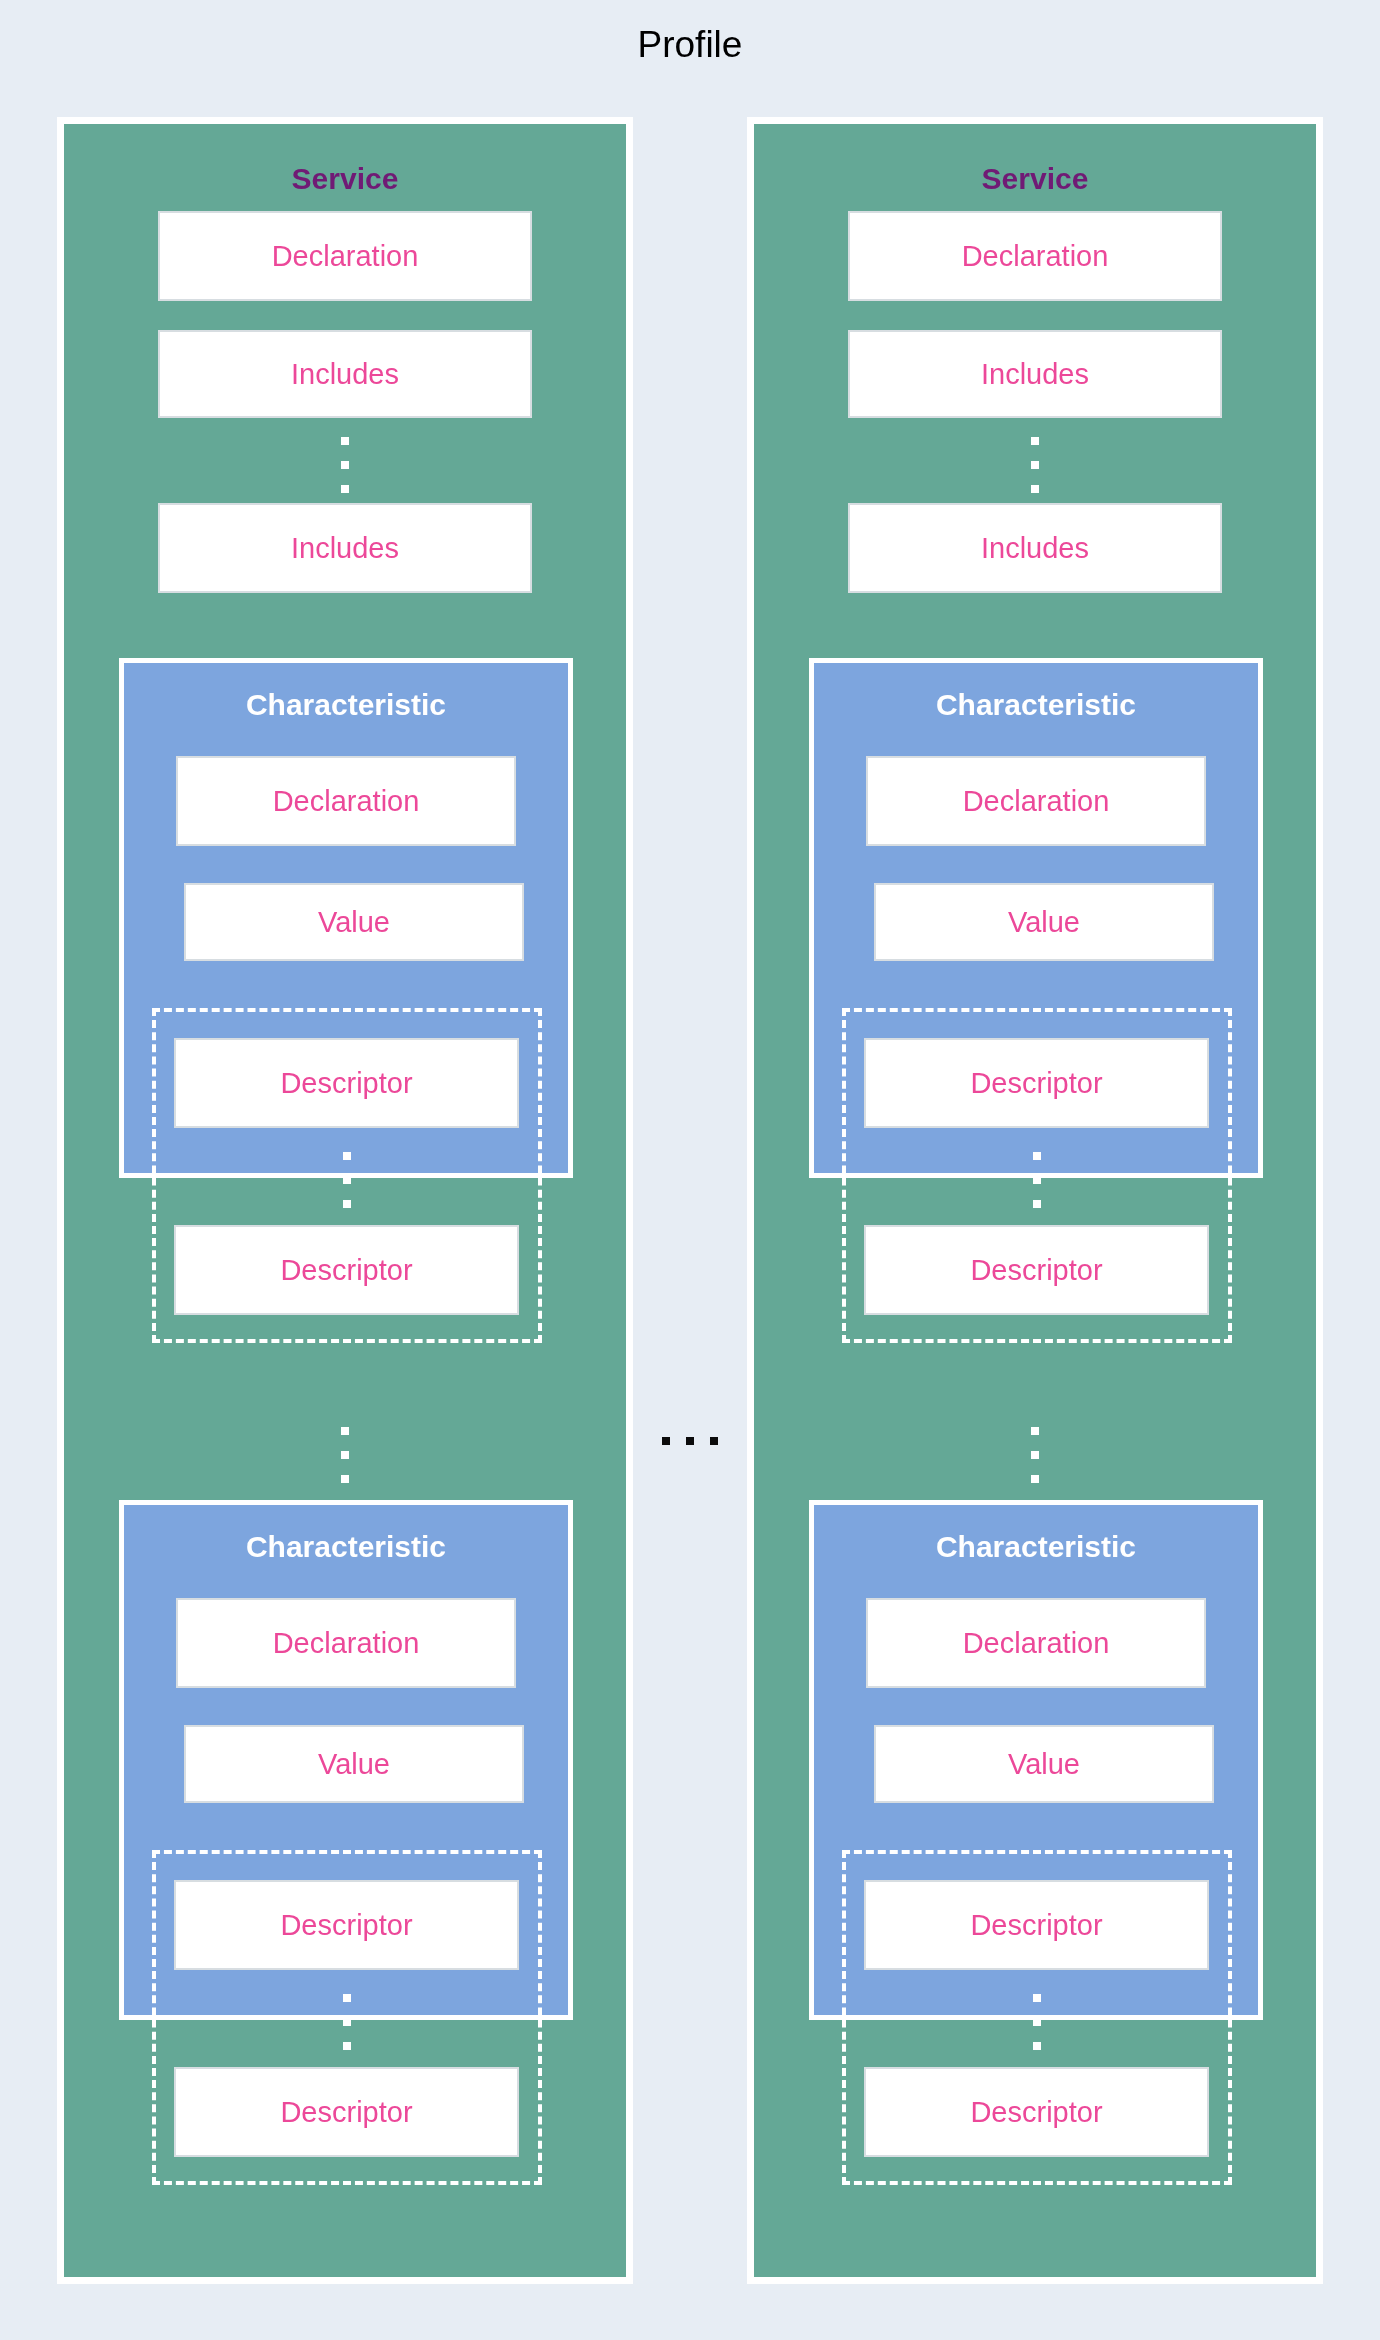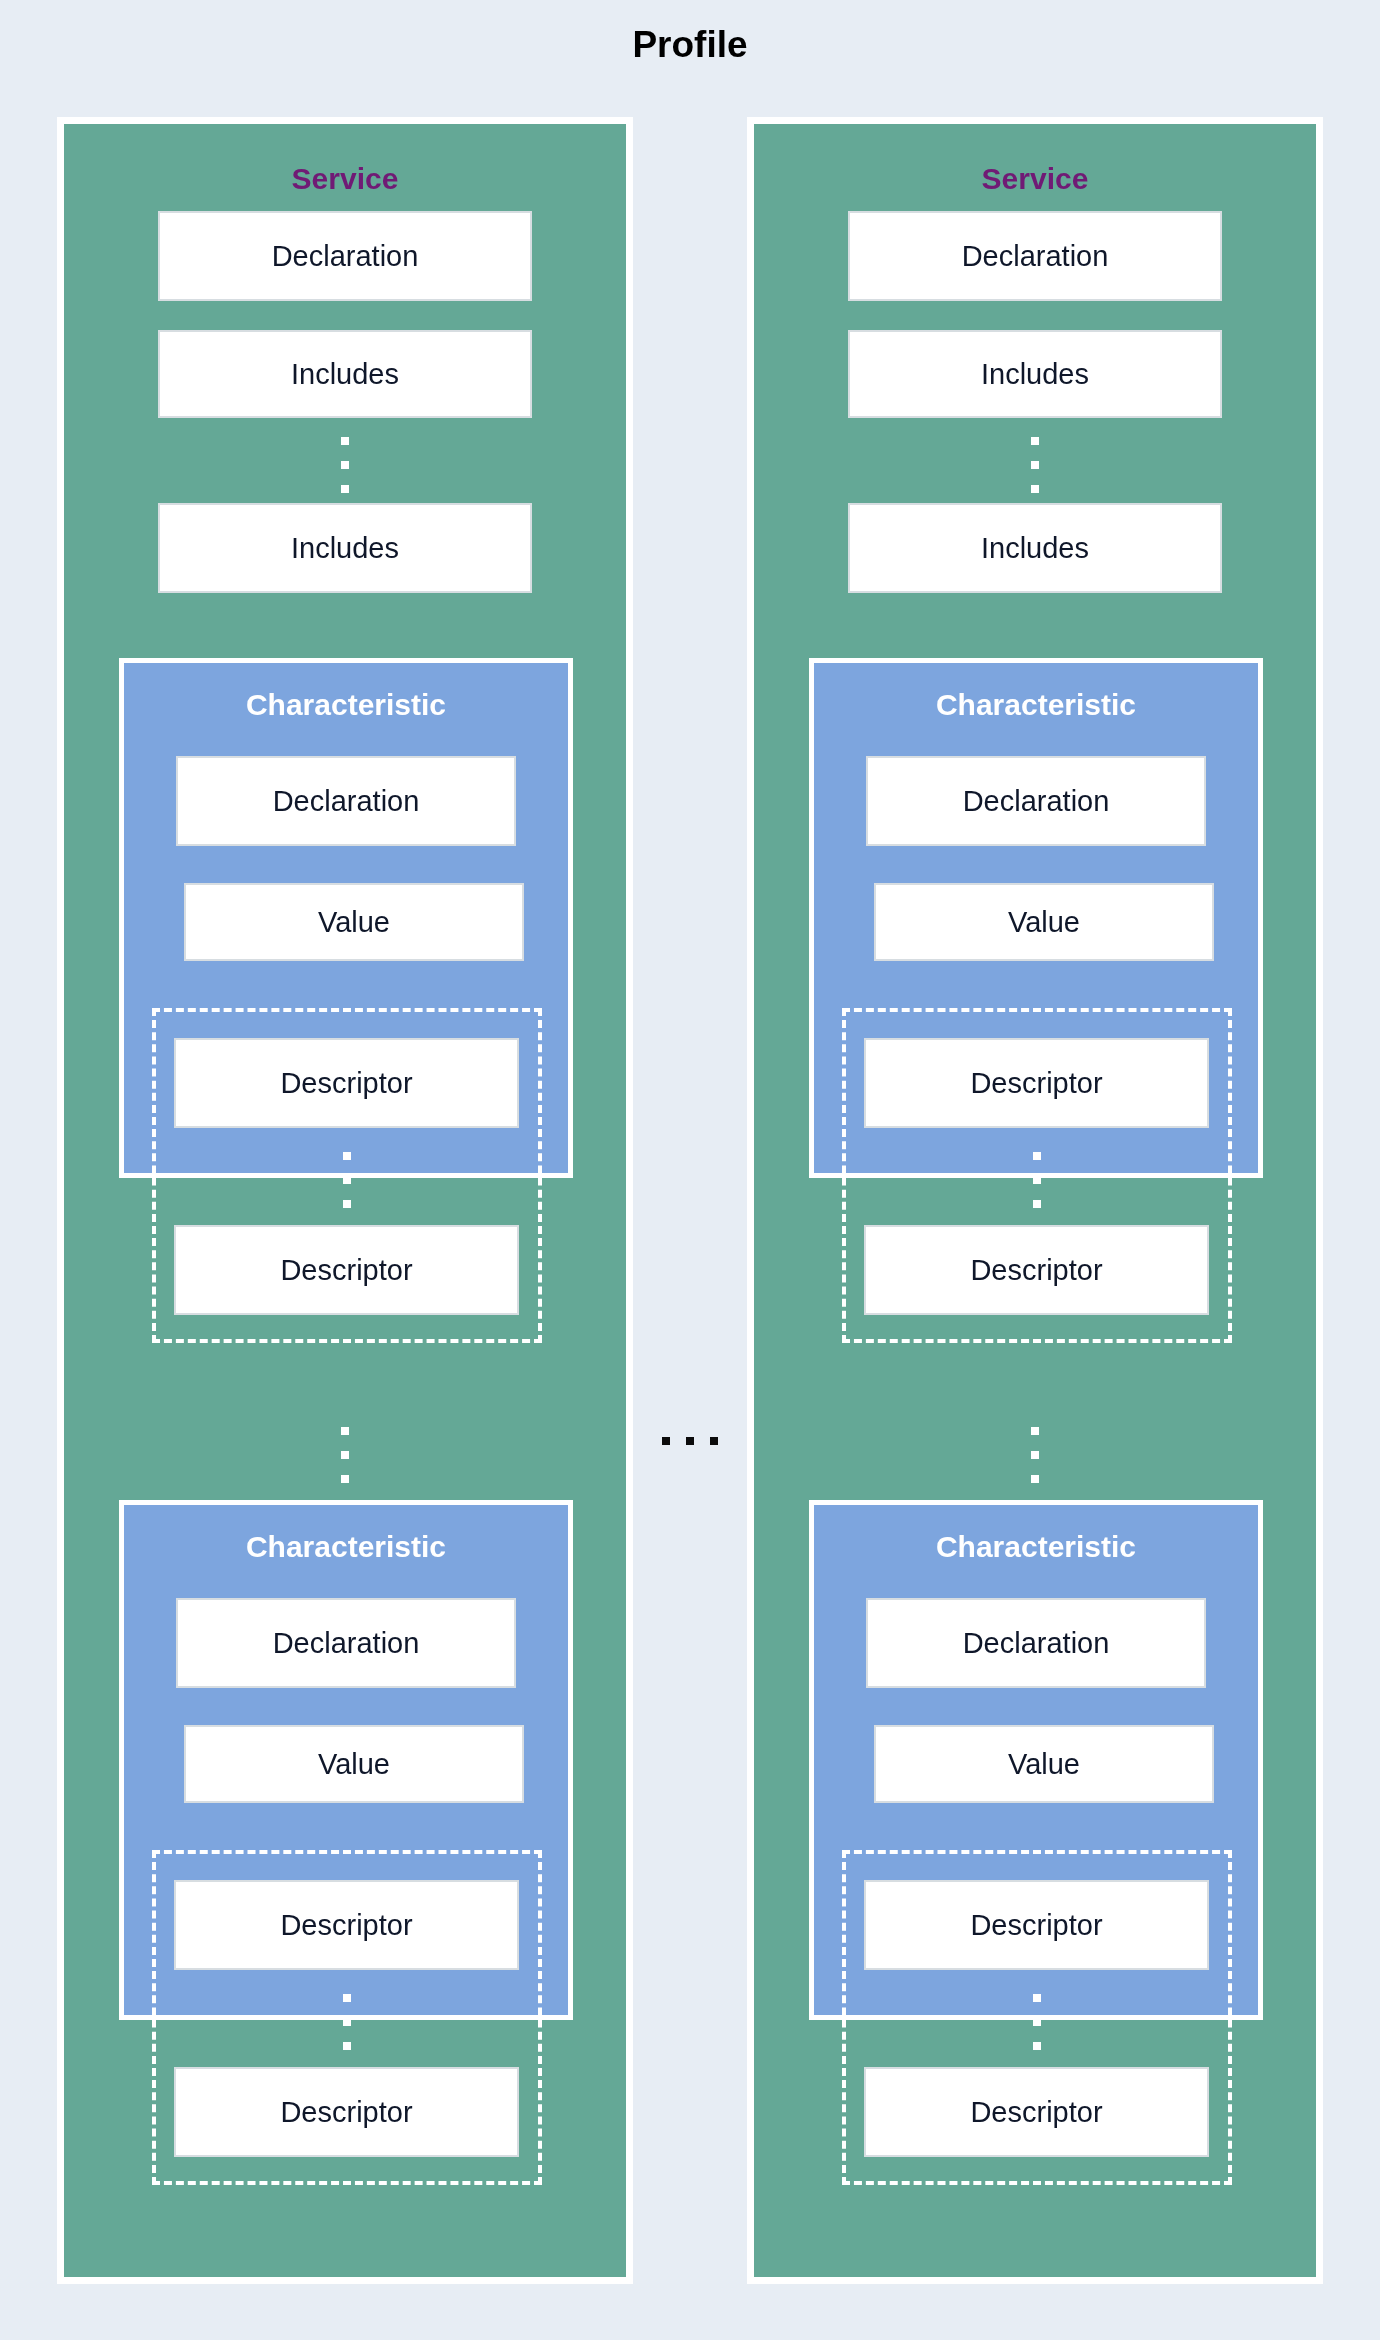--- a/index.html
+++ b/index.html
@@ -16,21 +16,21 @@
     overflow: hidden;
   }
   .title {
     position: absolute;
     top: 24px;
     left: 0;
     width: 100%;
     text-align: center;
     font-size: 37px;
     line-height: 42px;
-    font-weight: bold;
+    font-weight: normal;
     color: #000;
   }
   
   .service {
     position: absolute;
     top: 117px;
     width: 576px;
     height: 2167px;
     box-sizing: border-box;
     background: #64a896;
@@ -52,21 +52,21 @@
   
   .box {
     position: absolute;
     box-sizing: border-box;
     background: #ffffff;
     border: 2px solid rgba(140, 158, 170, 0.35);
     display: flex;
     align-items: center;
     justify-content: center;
     font-size: 29px;
-    color: #0f172a;
+    color: #ec4899;
   }
   .svc-decl { left: 94px;  top: 87px;  width: 374px; height: 90px; }
   .svc-inc1 { left: 94px;  top: 206px; width: 374px; height: 88px; }
   .svc-inc2 { left: 94px;  top: 379px; width: 374px; height: 90px; }
   
   .vdots {
     position: absolute;
     left: 0;
     width: 100%;
     display: flex;

